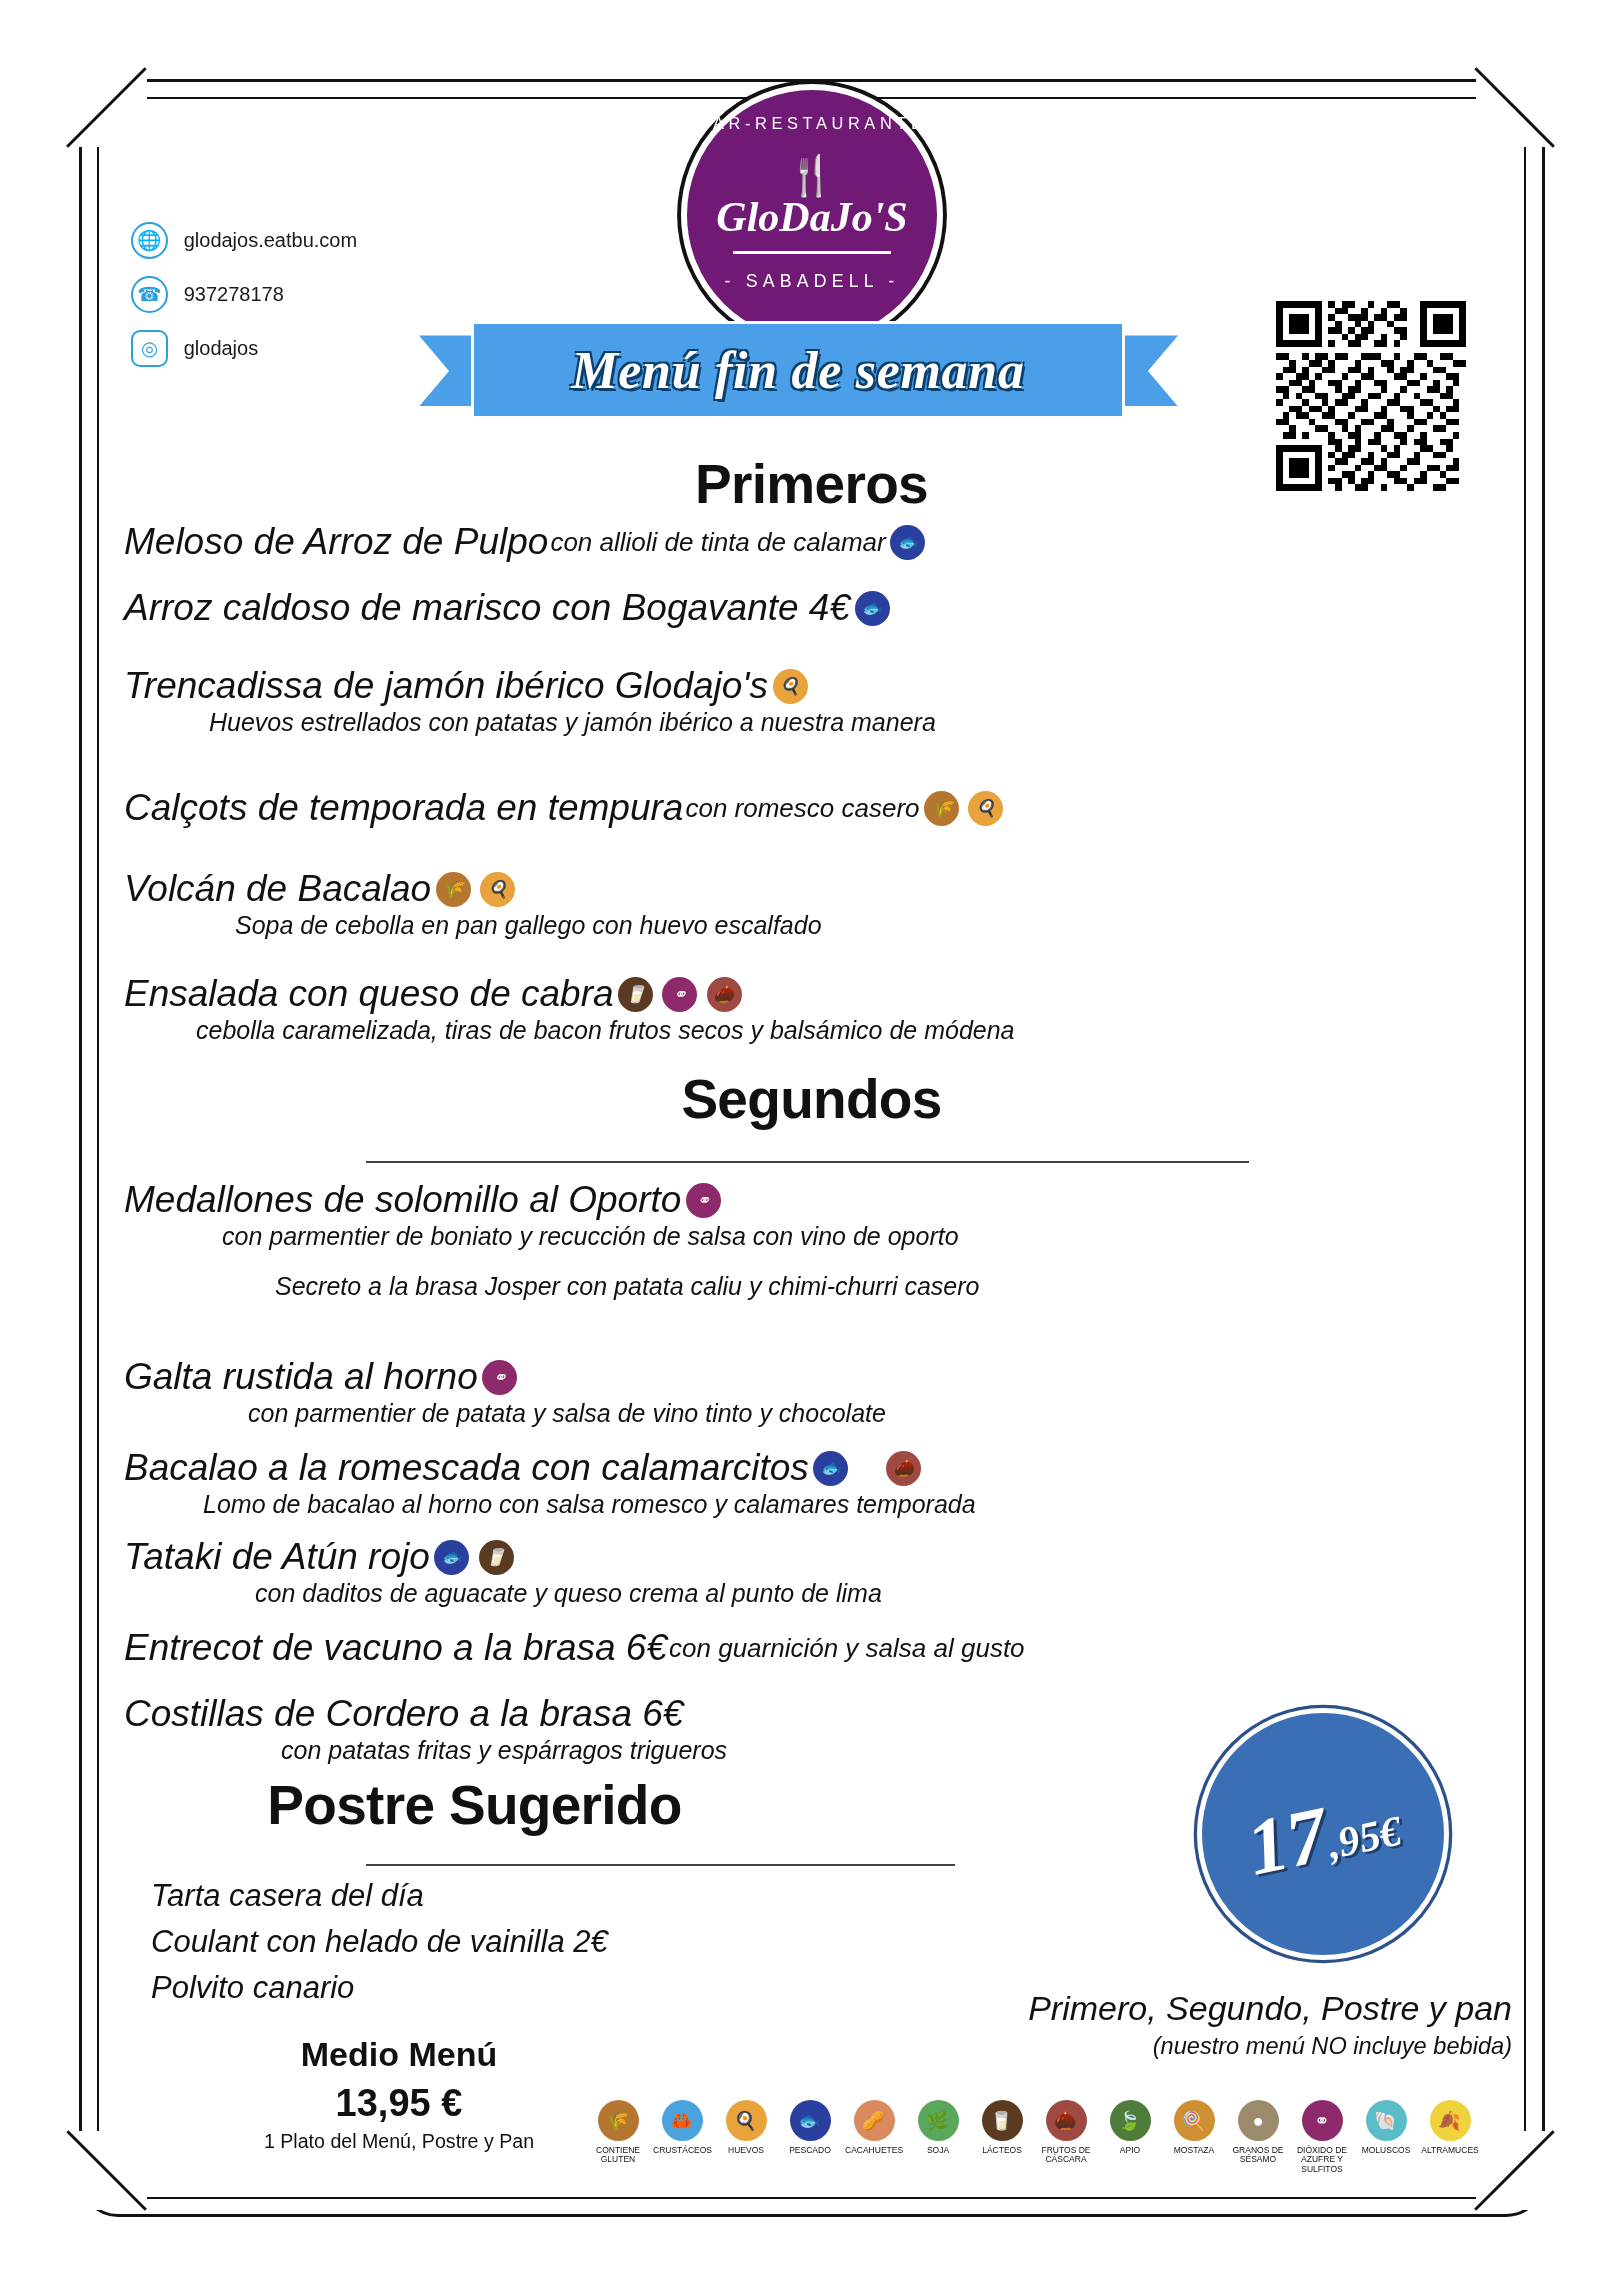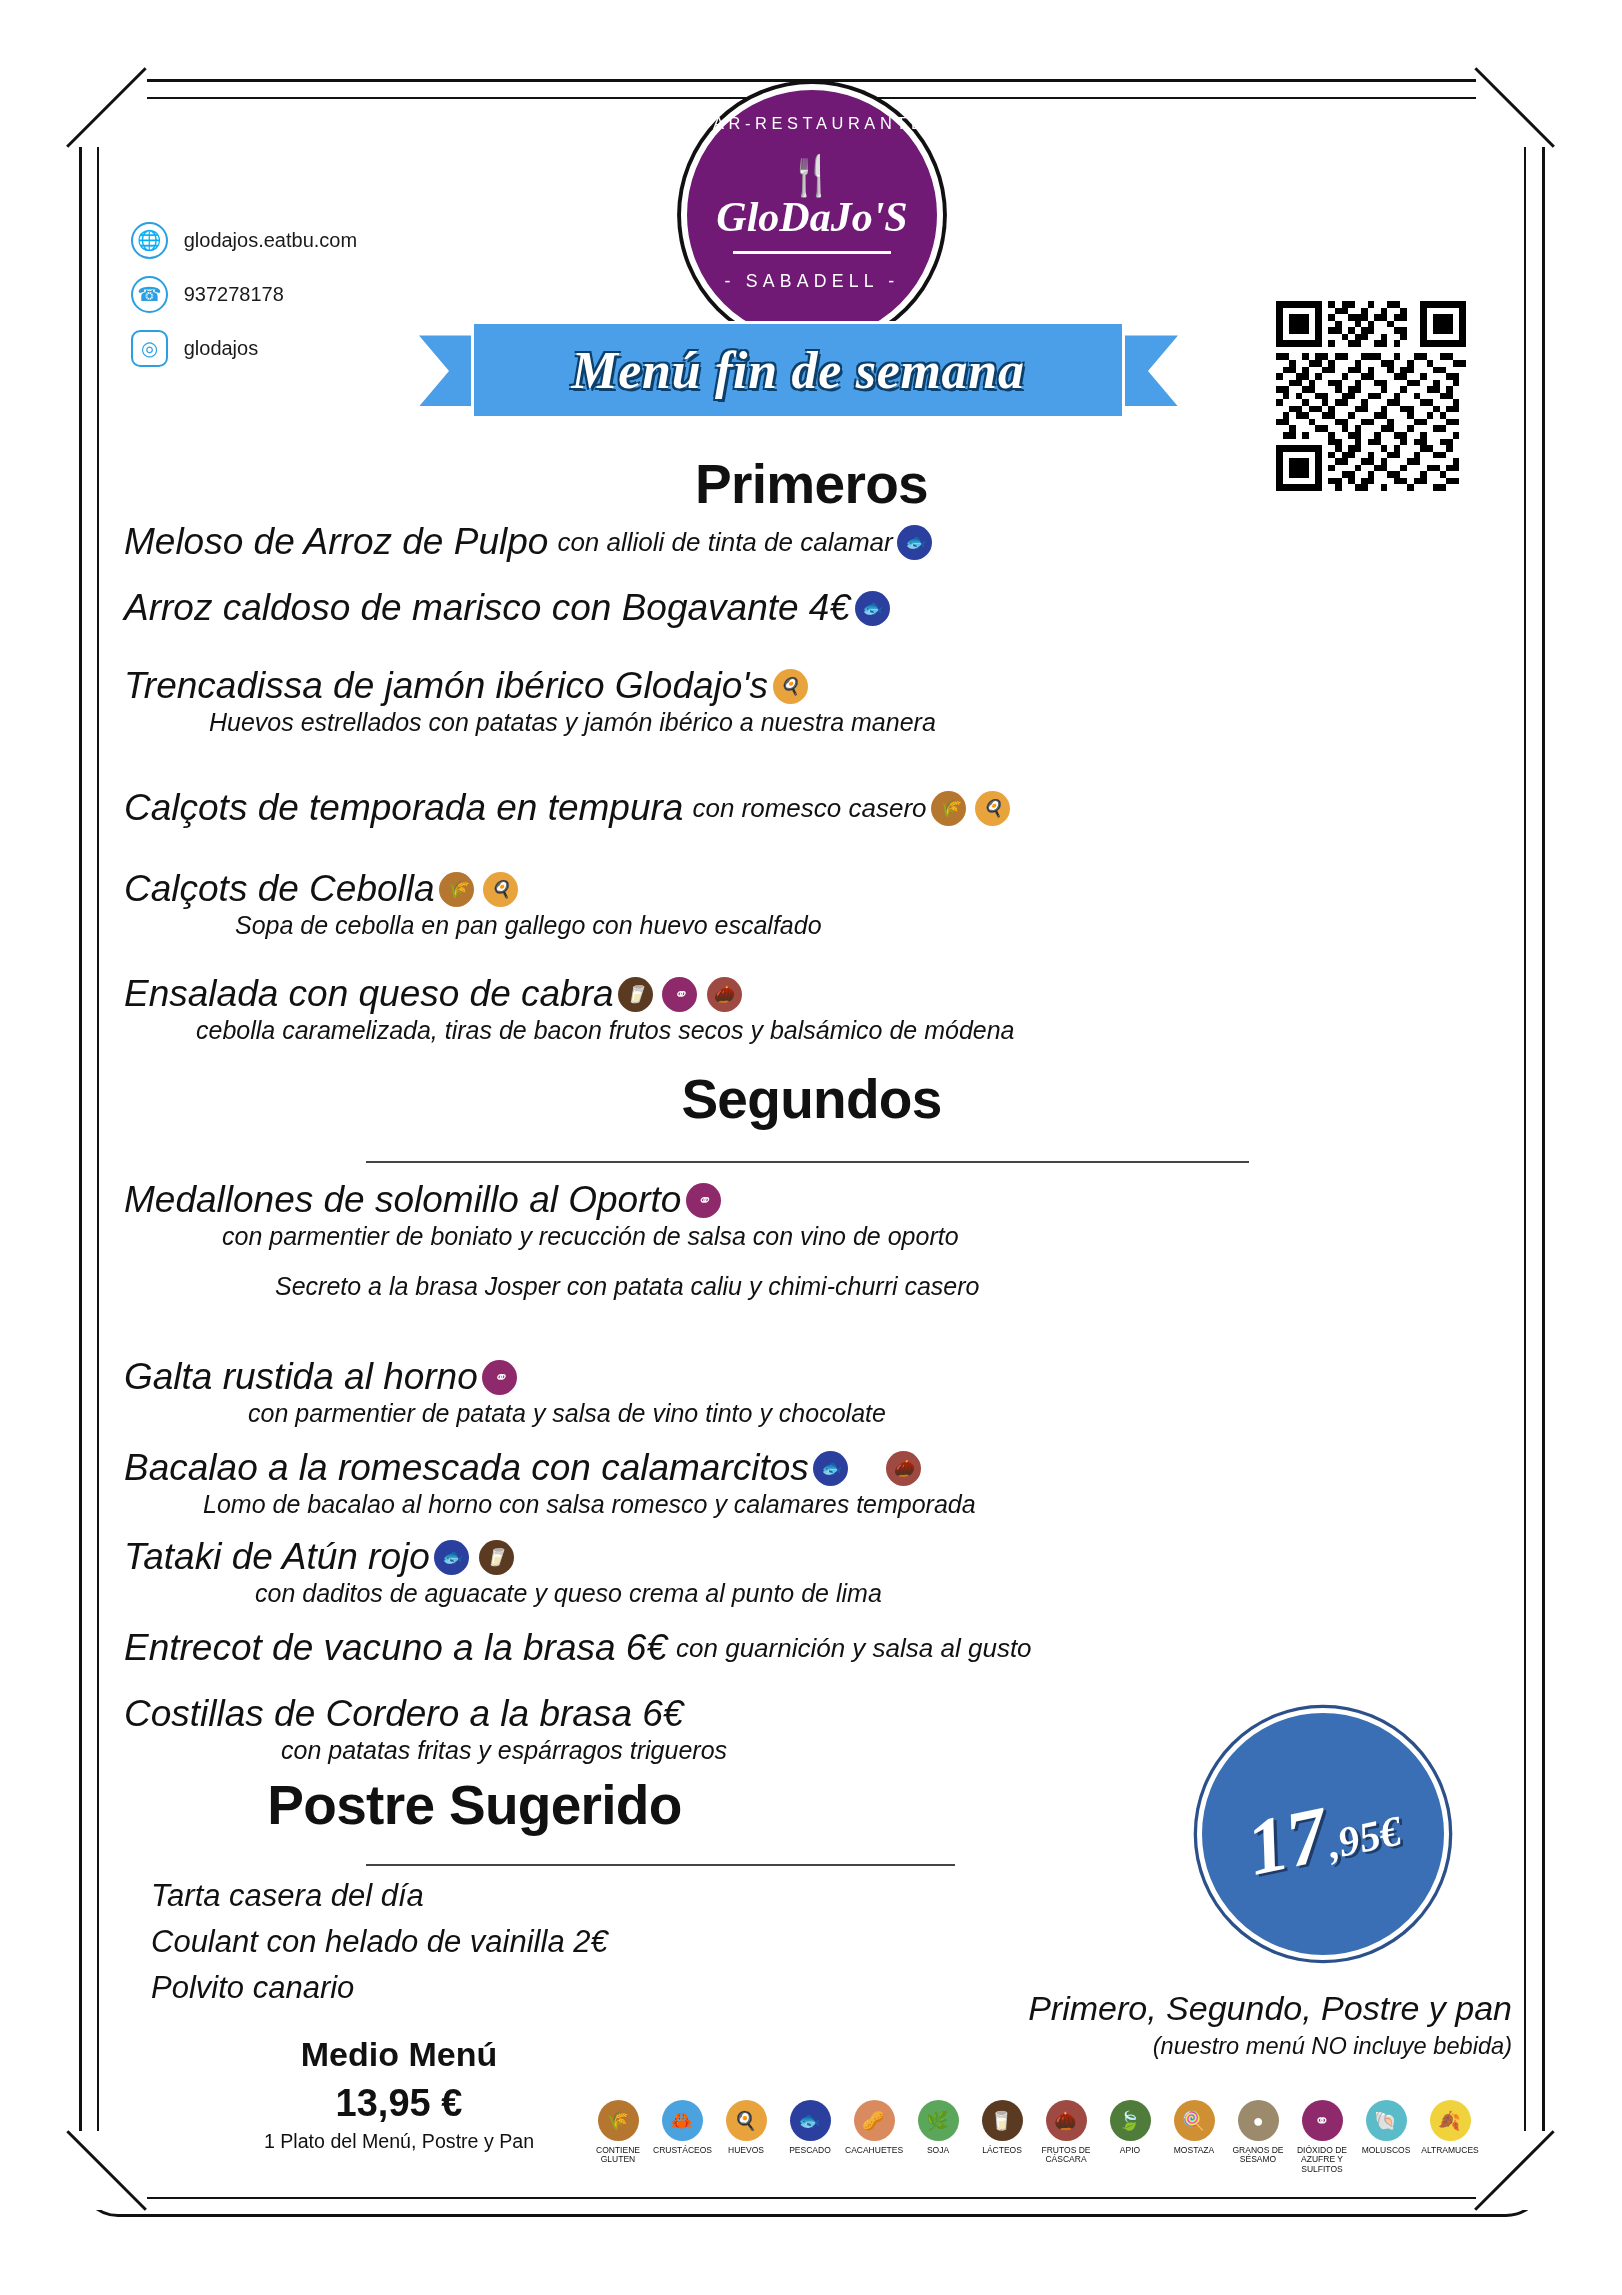--- a/index.html
+++ b/index.html
@@ -189,21 +189,21 @@
     color: #111;
     display: flex;
     align-items: center;
     flex-wrap: wrap;
     line-height: 1.05;
   }
   .dish-name { white-space: pre; }
   .dish-sub-inline {
     font-size: 26px;
     font-style: italic;
-    margin-left: 9px;
+    margin-left: 2px;
     color: #111;
   }
   .dish-desc {
     font-family: "Liberation Sans", sans-serif;
     font-style: italic;
     font-size: 25px;
     color: #111;
     margin-top: 2.6px;
   }
 
@@ -602,21 +602,21 @@
   <div class="dish-main">
     <span class="dish-name">Calçots de temporada en tempura</span>
     <span class="dish-sub-inline">con romesco casero</span>
     <span class="alg alg-gluten">🌾</span>
     <span class="alg alg-huevo">🍳</span>
   </div>
 </div>
 
 <div class="dish" style="top:870px;">
   <div class="dish-main">
-    <span class="dish-name">Calçots de Cebolla</span>
+    <span class="dish-name">Volcán de Bacalao</span>
     <span class="alg alg-gluten">🌾</span>
     <span class="alg alg-huevo">🍳</span>
   </div>
   <div class="dish-desc" style="margin-left:111px;">Sopa de cebolla en pan gallego con huevo escalfado</div>
 </div>
 
 <div class="dish" style="top:975px;">
   <div class="dish-main">
     <span class="dish-name">Ensalada con queso de cabra</span>
     <span class="alg alg-lacteos">🥛</span>

